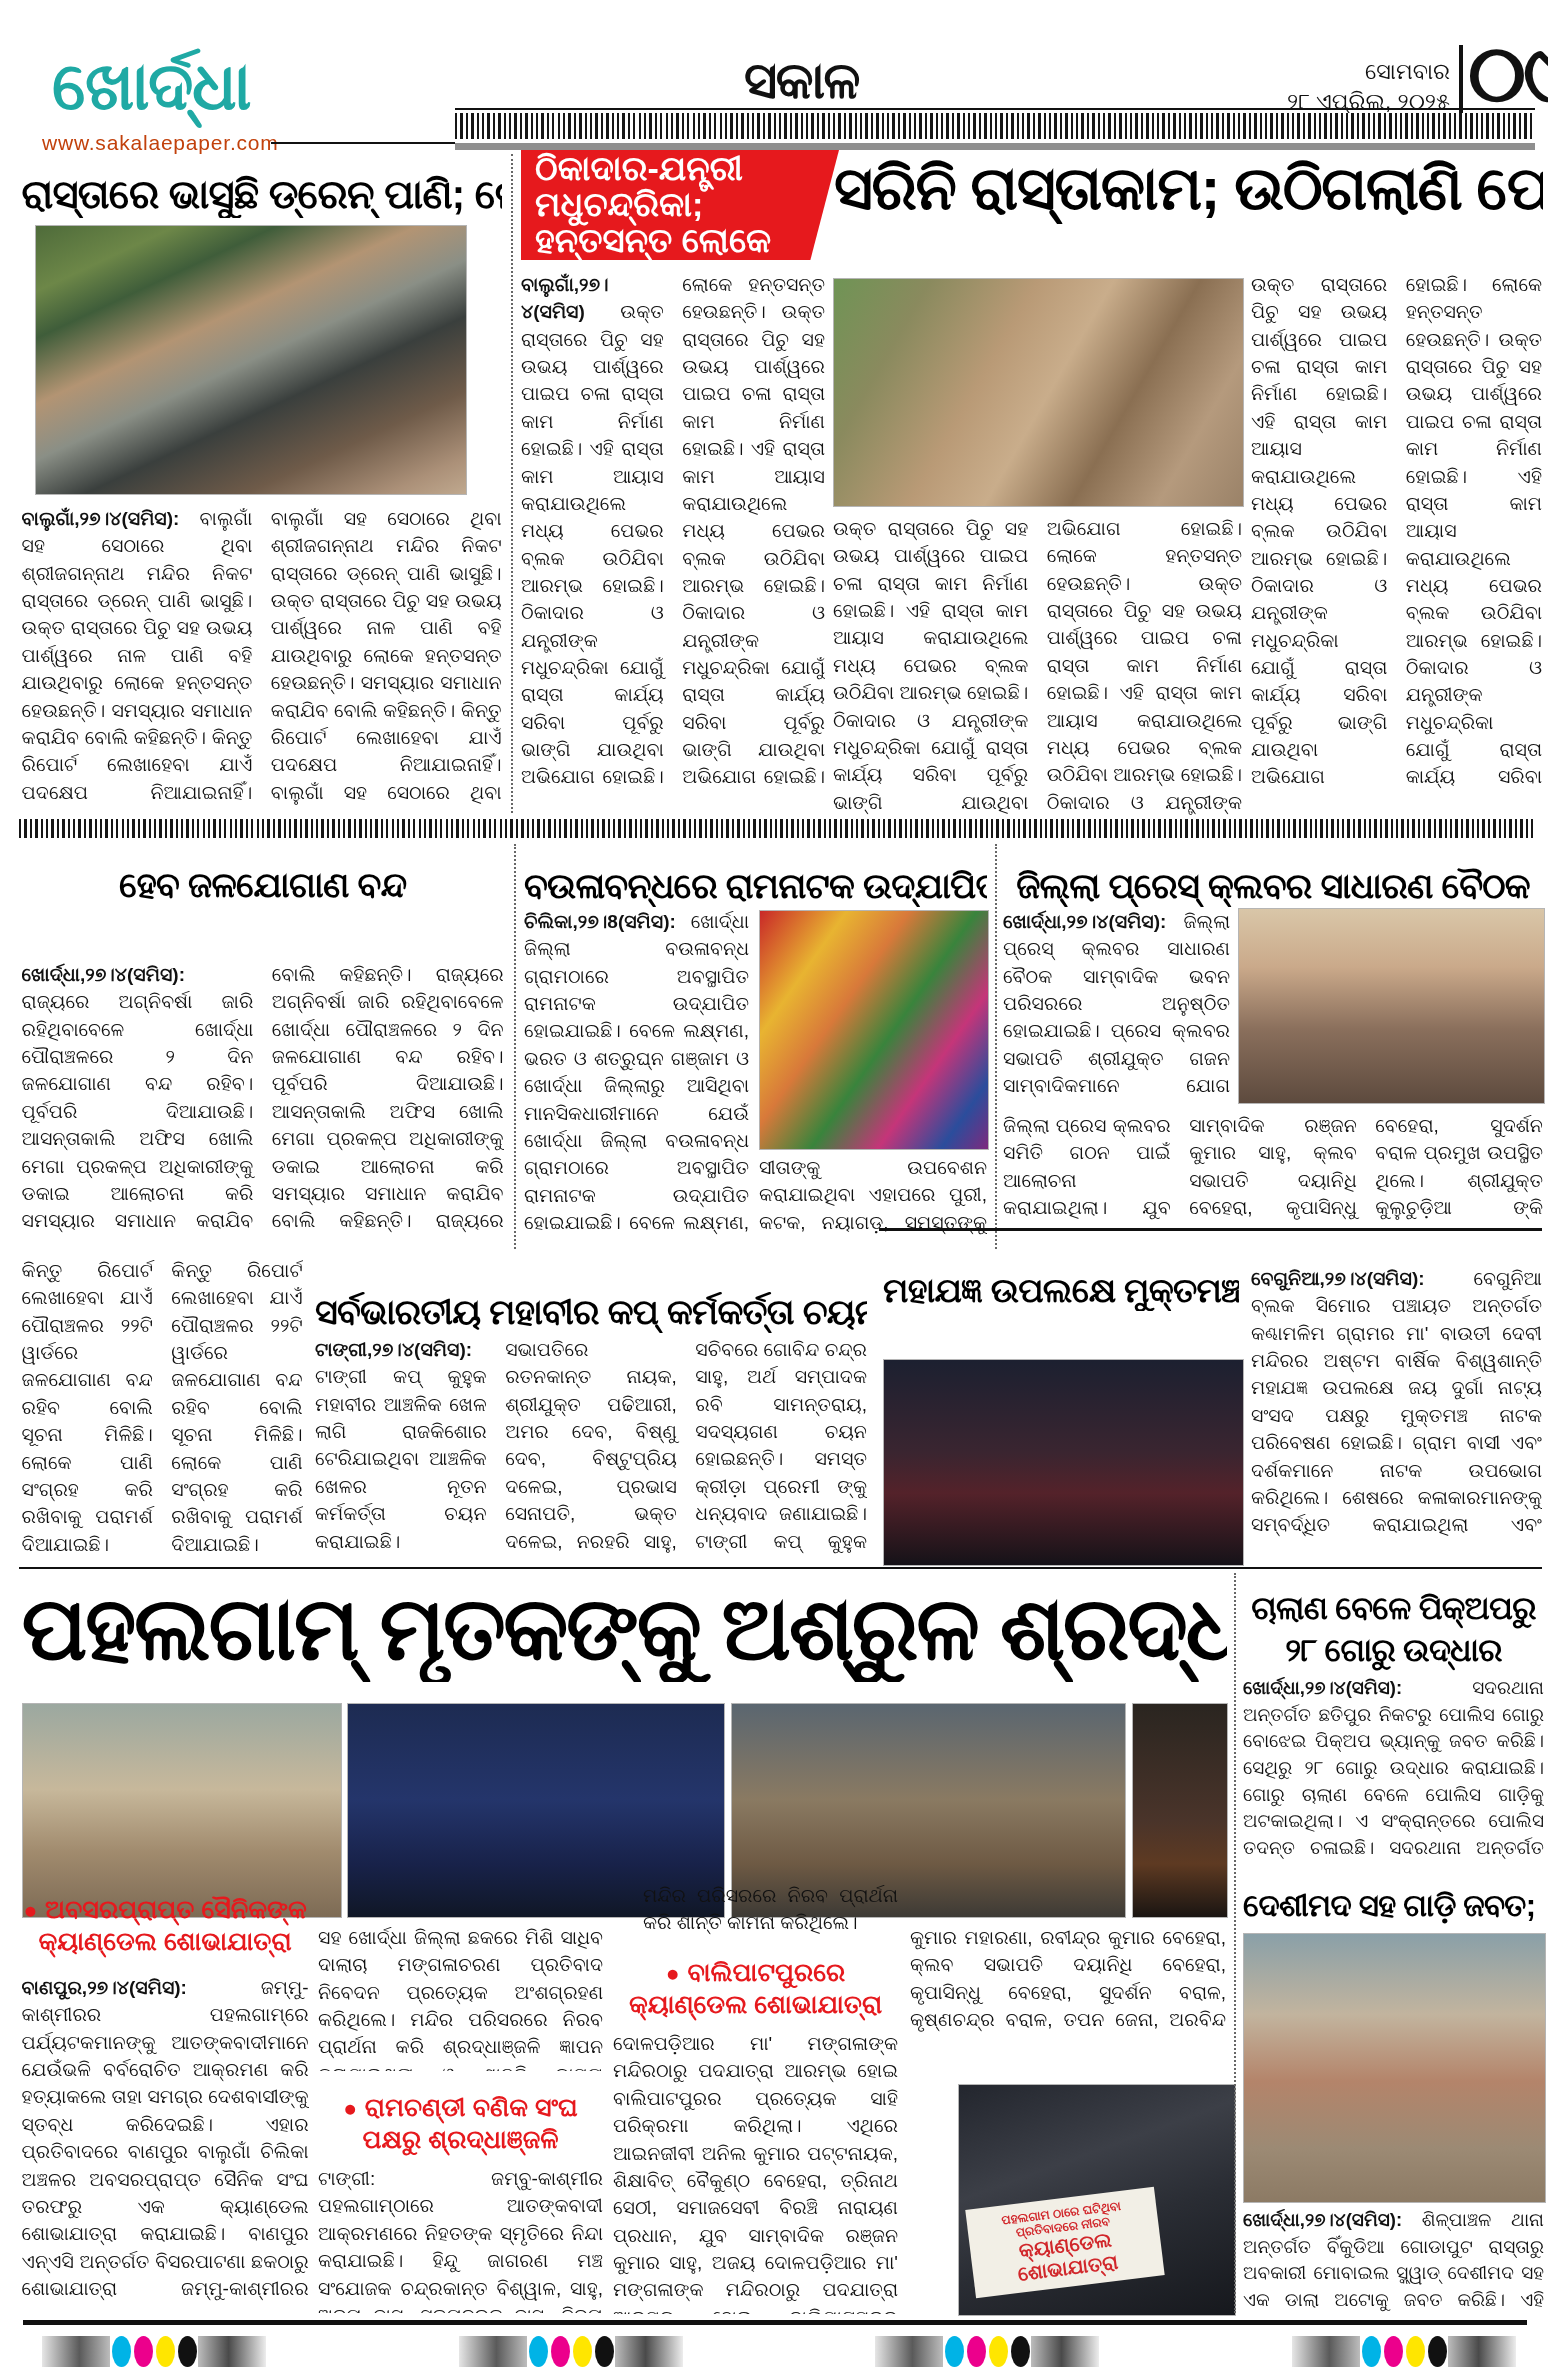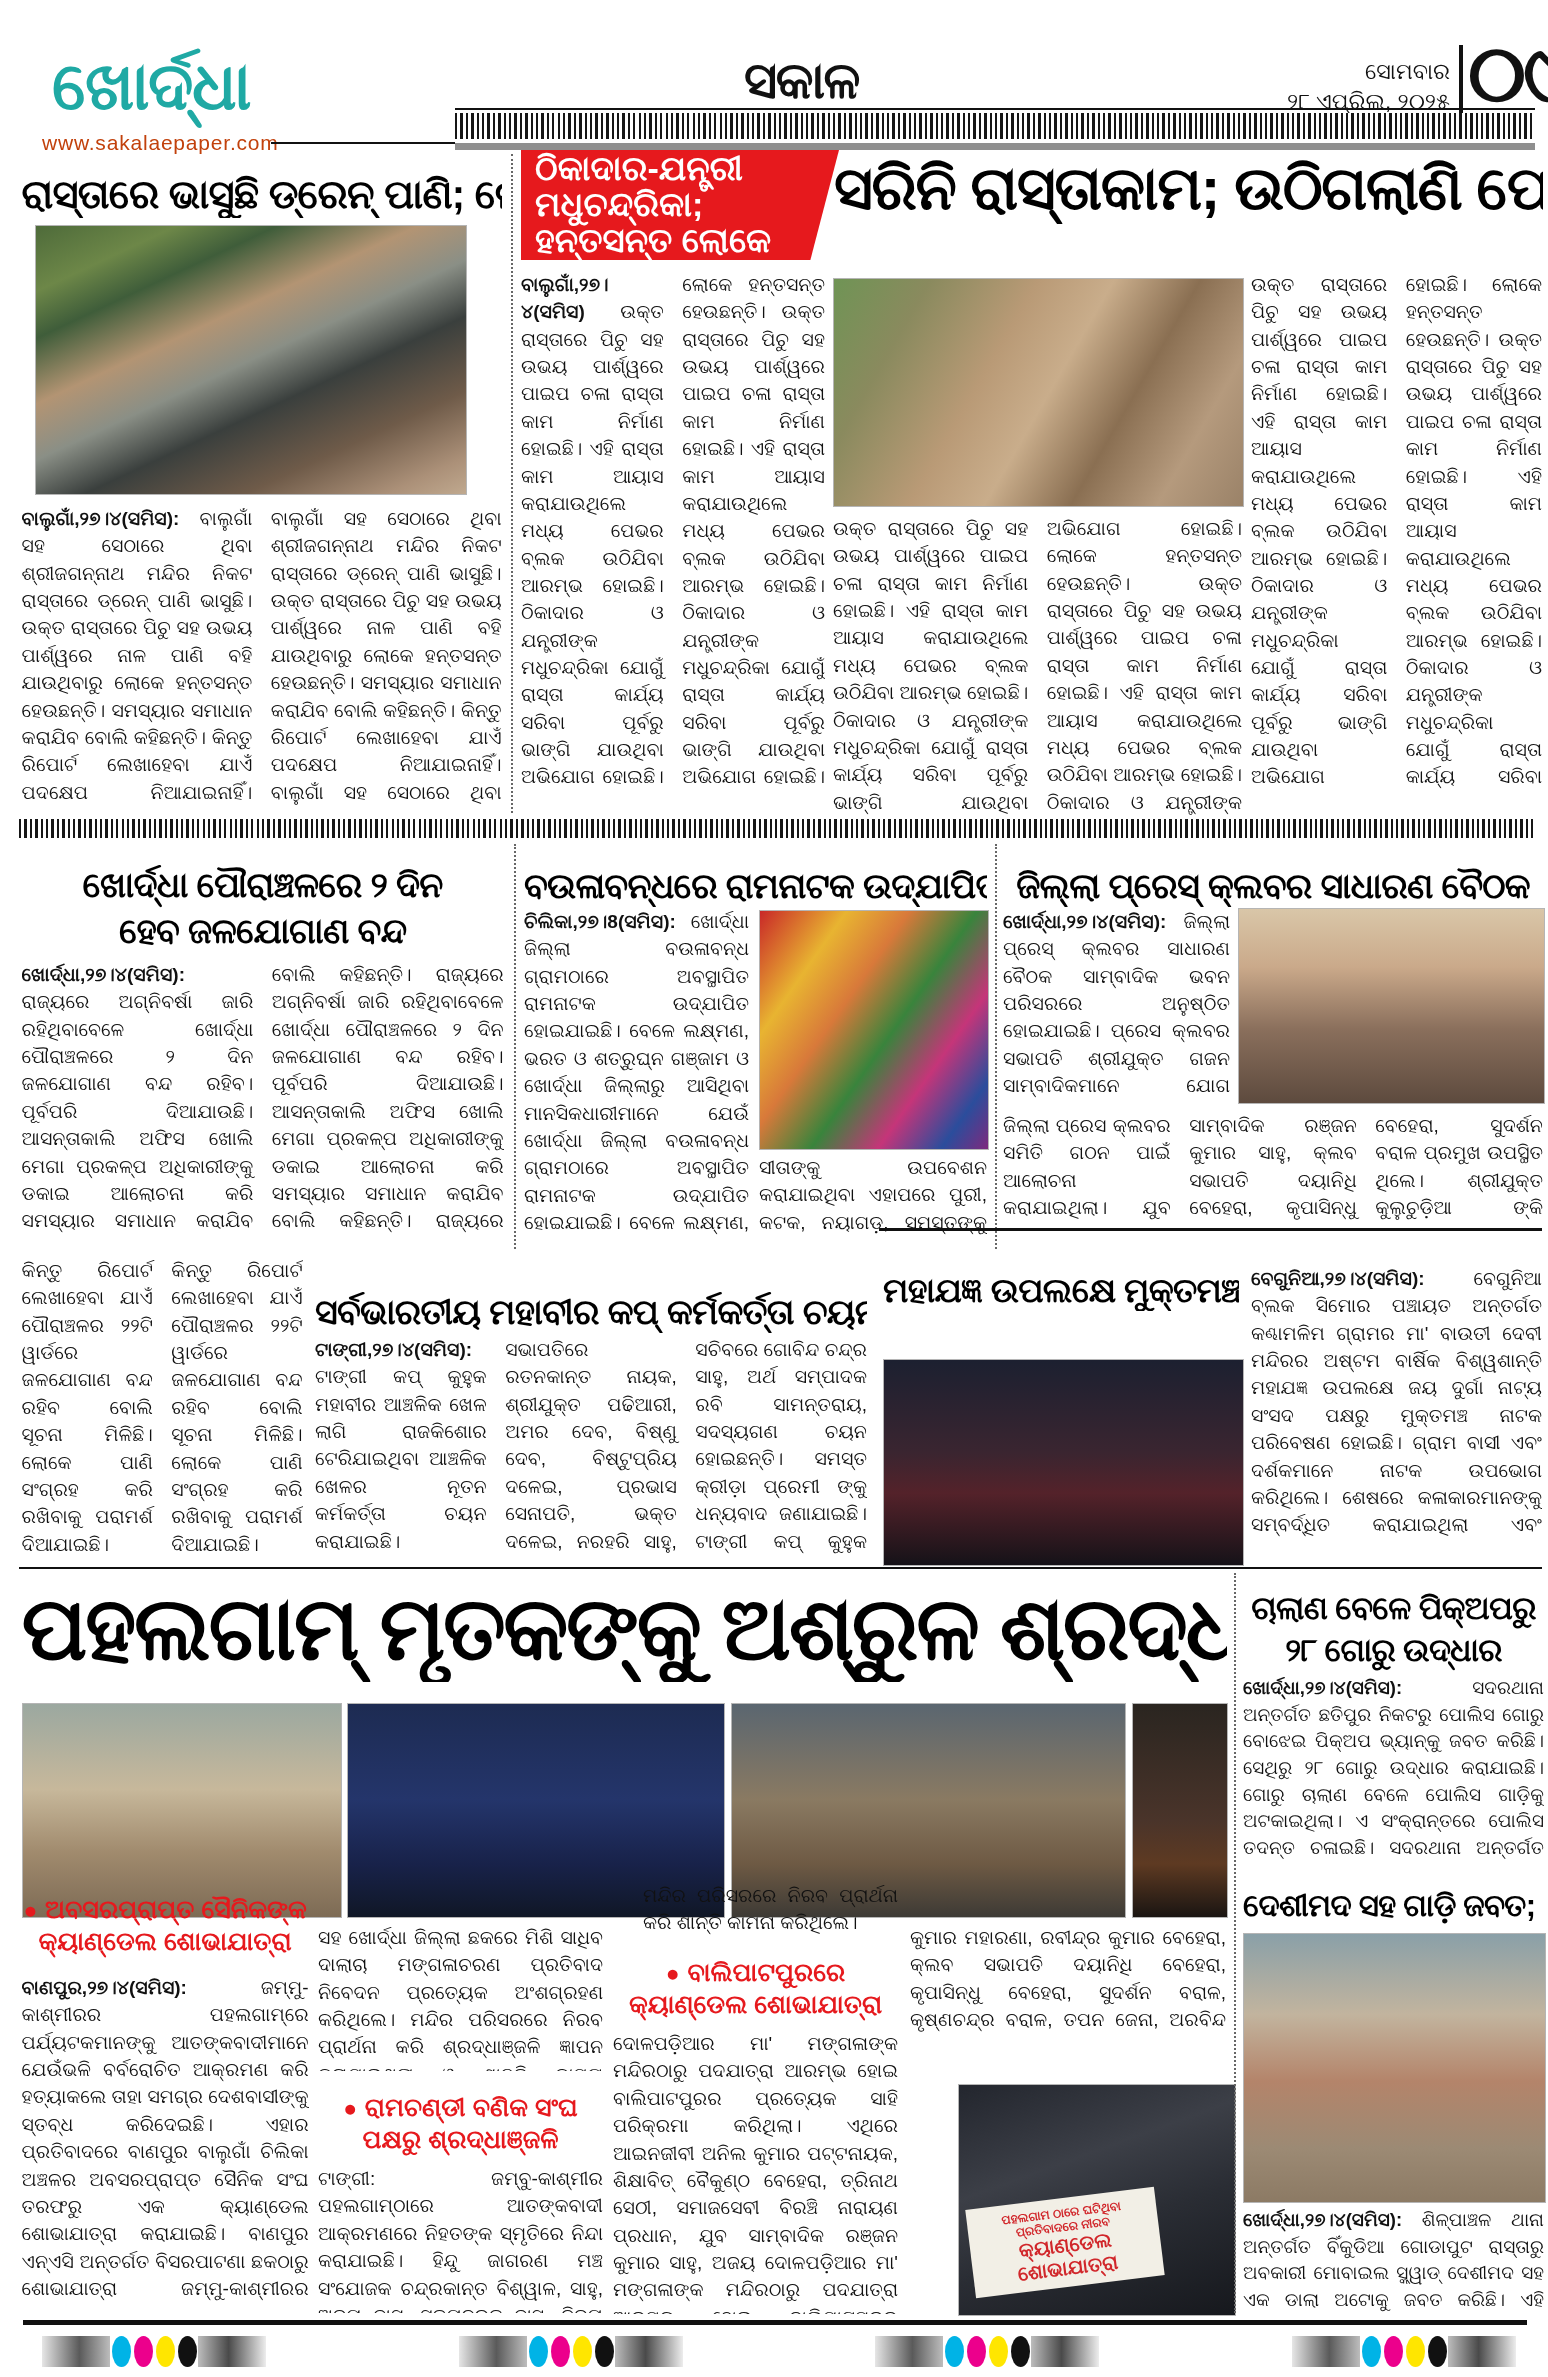--- a/index.html
+++ b/index.html
@@ -91,21 +91,20 @@
   <div class="abs body-text" style="left:833px;top:515px;width:409px;height:301px;column-count:2;">
     <span>ଉକ୍ତ ରାସ୍ତାରେ ପିଚୁ ସହ ଉଭୟ ପାର୍ଶ୍ୱରେ ପାଇପ ଚଳା ରାସ୍ତା କାମ ନିର୍ମାଣ ହୋଇଛି। ଏହି ରାସ୍ତା କାମ ଆୟାସ କରାଯାଉଥିଲେ ମଧ୍ୟ ପେଭର ବ୍ଲକ ଉଠିଯିବା ଆରମ୍ଭ ହୋଇଛି। ଠିକାଦାର ଓ ଯନ୍ତ୍ରୀଙ୍କ ମଧୁଚନ୍ଦ୍ରିକା ଯୋଗୁଁ ରାସ୍ତା କାର୍ଯ୍ୟ ସରିବା ପୂର୍ବରୁ ଭାଙ୍ଗି ଯାଉଥିବା ଅଭିଯୋଗ ହୋଇଛି। ଲୋକେ ହନ୍ତସନ୍ତ ହେଉଛନ୍ତି। ଉକ୍ତ ରାସ୍ତାରେ ପିଚୁ ସହ ଉଭୟ ପାର୍ଶ୍ୱରେ ପାଇପ ଚଳା ରାସ୍ତା କାମ ନିର୍ମାଣ ହୋଇଛି। ଏହି ରାସ୍ତା କାମ ଆୟାସ କରାଯାଉଥିଲେ ମଧ୍ୟ ପେଭର ବ୍ଲକ ଉଠିଯିବା ଆରମ୍ଭ ହୋଇଛି। ଠିକାଦାର ଓ ଯନ୍ତ୍ରୀଙ୍କ ମଧୁଚନ୍ଦ୍ରିକା ଯୋଗୁଁ ରାସ୍ତା କାର୍ଯ୍ୟ ସରିବା ପୂର୍ବରୁ ଭାଙ୍ଗି ଯାଉଥିବା ଅଭିଯୋଗ ହୋଇଛି। ଲୋକେ ହନ୍ତସନ୍ତ ହେଉଛନ୍ତି। ଉକ୍ତ ରାସ୍ତାରେ ପିଚୁ ସହ ଉଭୟ ପାର୍ଶ୍ୱରେ ପାଇପ ଚଳା ରାସ୍ତା କାମ ନିର୍ମାଣ ହୋଇଛି। ଏହି ରାସ୍ତା କାମ ଆୟାସ କରାଯାଉଥିଲେ ମଧ୍ୟ ପେଭର ବ୍ଲକ ଉଠିଯିବା ଆରମ୍ଭ ହୋଇଛି। ଠିକାଦାର ଓ ଯନ୍ତ୍ରୀଙ୍କ ମଧୁଚନ୍ଦ୍ରିକା ଯୋଗୁଁ ରାସ୍ତା କାର୍ଯ୍ୟ ସରିବା ପୂର୍ବରୁ ଭାଙ୍ଗି ଯାଉଥିବା ଅଭିଯୋଗ ହୋଇଛି। ଲୋକେ ହନ୍ତସନ୍ତ ହେଉଛନ୍ତି।</span>
   </div>
   <div class="abs body-text" style="left:1251px;top:271px;width:291px;height:544px;column-count:2;">
     <span>ଉକ୍ତ ରାସ୍ତାରେ ପିଚୁ ସହ ଉଭୟ ପାର୍ଶ୍ୱରେ ପାଇପ ଚଳା ରାସ୍ତା କାମ ନିର୍ମାଣ ହୋଇଛି। ଏହି ରାସ୍ତା କାମ ଆୟାସ କରାଯାଉଥିଲେ ମଧ୍ୟ ପେଭର ବ୍ଲକ ଉଠିଯିବା ଆରମ୍ଭ ହୋଇଛି। ଠିକାଦାର ଓ ଯନ୍ତ୍ରୀଙ୍କ ମଧୁଚନ୍ଦ୍ରିକା ଯୋଗୁଁ ରାସ୍ତା କାର୍ଯ୍ୟ ସରିବା ପୂର୍ବରୁ ଭାଙ୍ଗି ଯାଉଥିବା ଅଭିଯୋଗ ହୋଇଛି। ଲୋକେ ହନ୍ତସନ୍ତ ହେଉଛନ୍ତି। ଉକ୍ତ ରାସ୍ତାରେ ପିଚୁ ସହ ଉଭୟ ପାର୍ଶ୍ୱରେ ପାଇପ ଚଳା ରାସ୍ତା କାମ ନିର୍ମାଣ ହୋଇଛି। ଏହି ରାସ୍ତା କାମ ଆୟାସ କରାଯାଉଥିଲେ ମଧ୍ୟ ପେଭର ବ୍ଲକ ଉଠିଯିବା ଆରମ୍ଭ ହୋଇଛି। ଠିକାଦାର ଓ ଯନ୍ତ୍ରୀଙ୍କ ମଧୁଚନ୍ଦ୍ରିକା ଯୋଗୁଁ ରାସ୍ତା କାର୍ଯ୍ୟ ସରିବା ପୂର୍ବରୁ ଭାଙ୍ଗି ଯାଉଥିବା ଅଭିଯୋଗ ହୋଇଛି। ଲୋକେ ହନ୍ତସନ୍ତ ହେଉଛନ୍ତି। ଉକ୍ତ ରାସ୍ତାରେ ପିଚୁ ସହ ଉଭୟ ପାର୍ଶ୍ୱରେ ପାଇପ ଚଳା ରାସ୍ତା କାମ ନିର୍ମାଣ ହୋଇଛି। ଏହି ରାସ୍ତା କାମ ଆୟାସ କରାଯାଉଥିଲେ ମଧ୍ୟ ପେଭର ବ୍ଲକ ଉଠିଯିବା ଆରମ୍ଭ ହୋଇଛି। ଠିକାଦାର ଓ ଯନ୍ତ୍ରୀଙ୍କ ମଧୁଚନ୍ଦ୍ରିକା ଯୋଗୁଁ ରାସ୍ତା କାର୍ଯ୍ୟ ସରିବା ପୂର୍ବରୁ ଭାଙ୍ଗି ଯାଉଥିବା ଅଭିଯୋଗ ହୋଇଛି। ଲୋକେ ହନ୍ତସନ୍ତ ହେଉଛନ୍ତି। ଉକ୍ତ ରାସ୍ତାରେ ପିଚୁ ସହ ଉଭୟ ପାର୍ଶ୍ୱରେ ପାଇପ ଚଳା ରାସ୍ତା କାମ ନିର୍ମାଣ ହୋଇଛି। ଏହି ରାସ୍ତା କାମ ଆୟାସ କରାଯାଉଥିଲେ ମଧ୍ୟ ପେଭର ବ୍ଲକ ଉଠିଯିବା ଆରମ୍ଭ ହୋଇଛି। ଠିକାଦାର ଓ ଯନ୍ତ୍ରୀଙ୍କ ମଧୁଚନ୍ଦ୍ରିକା ଯୋଗୁଁ ରାସ୍ତା କାର୍ଯ୍ୟ ସରିବା ପୂର୍ବରୁ ଭାଙ୍ଗି ଯାଉଥିବା ଅଭିଯୋଗ ହୋଇଛି। ଲୋକେ ହନ୍ତସନ୍ତ ହେଉଛନ୍ତି।</span>
   </div>
 
   <div class="abs ticks" style="left:19px;top:819px;width:1515px;height:18.5px;"></div>
 
   <div class="abs hl ctr" style="left:21.6px;top:850px;width:482px;font-size:35px;line-height:1.3;">
-    <div class="nowrap">ଖୋର୍ଦ୍ଧା ପୌରାଞ୍ଚଳରେ ୨ ଦିନ</div>
     <div class="nowrap">ହେବ ଜଳଯୋଗାଣ ବନ୍ଦ</div>
   </div>
   <div class="abs body-text" style="left:21.6px;top:961px;width:482px;height:285px;column-count:2;">
     <span class="dateline">ଖୋର୍ଦ୍ଧା,୨୭।୪(ସମିସ): </span>
     <span>ରାଜ୍ୟରେ ଅଗ୍ନିବର୍ଷା ଜାରି ରହିଥିବାବେଳେ ଖୋର୍ଦ୍ଧା ପୌରାଞ୍ଚଳରେ ୨ ଦିନ ଜଳଯୋଗାଣ ବନ୍ଦ ରହିବ। ପୂର୍ବପରି ଦିଆଯାଉଛି। ଆସନ୍ତାକାଲି ଅଫିସ ଖୋଲି ମେଗା ପ୍ରକଳ୍ପ ଅଧିକାରୀଙ୍କୁ ଡକାଇ ଆଲୋଚନା କରି ସମସ୍ୟାର ସମାଧାନ କରାଯିବ ବୋଲି କହିଛନ୍ତି। ରାଜ୍ୟରେ ଅଗ୍ନିବର୍ଷା ଜାରି ରହିଥିବାବେଳେ ଖୋର୍ଦ୍ଧା ପୌରାଞ୍ଚଳରେ ୨ ଦିନ ଜଳଯୋଗାଣ ବନ୍ଦ ରହିବ। ପୂର୍ବପରି ଦିଆଯାଉଛି। ଆସନ୍ତାକାଲି ଅଫିସ ଖୋଲି ମେଗା ପ୍ରକଳ୍ପ ଅଧିକାରୀଙ୍କୁ ଡକାଇ ଆଲୋଚନା କରି ସମସ୍ୟାର ସମାଧାନ କରାଯିବ ବୋଲି କହିଛନ୍ତି। ରାଜ୍ୟରେ ଅଗ୍ନିବର୍ଷା ଜାରି ରହିଥିବାବେଳେ ଖୋର୍ଦ୍ଧା ପୌରାଞ୍ଚଳରେ ୨ ଦିନ ଜଳଯୋଗାଣ ବନ୍ଦ ରହିବ। ପୂର୍ବପରି ଦିଆଯାଉଛି। ଆସନ୍ତାକାଲି ଅଫିସ ଖୋଲି ମେଗା ପ୍ରକଳ୍ପ ଅଧିକାରୀଙ୍କୁ ଡକାଇ ଆଲୋଚନା କରି ସମସ୍ୟାର ସମାଧାନ କରାଯିବ ବୋଲି କହିଛନ୍ତି।</span>
   </div>
   <div class="abs body-text" style="left:21.6px;top:1257px;width:281px;height:307px;column-count:2;">
     <span>କିନ୍ତୁ ରିପୋର୍ଟ ଲେଖାହେବା ଯାଏଁ ପୌରାଞ୍ଚଳର ୨୨ଟି ୱାର୍ଡରେ ଜଳଯୋଗାଣ ବନ୍ଦ ରହିବ ବୋଲି ସୂଚନା ମିଳିଛି। ଲୋକେ ପାଣି ସଂଗ୍ରହ କରି ରଖିବାକୁ ପରାମର୍ଶ ଦିଆଯାଇଛି। କିନ୍ତୁ ରିପୋର୍ଟ ଲେଖାହେବା ଯାଏଁ ପୌରାଞ୍ଚଳର ୨୨ଟି ୱାର୍ଡରେ ଜଳଯୋଗାଣ ବନ୍ଦ ରହିବ ବୋଲି ସୂଚନା ମିଳିଛି। ଲୋକେ ପାଣି ସଂଗ୍ରହ କରି ରଖିବାକୁ ପରାମର୍ଶ ଦିଆଯାଇଛି। କିନ୍ତୁ ରିପୋର୍ଟ ଲେଖାହେବା ଯାଏଁ ପୌରାଞ୍ଚଳର ୨୨ଟି ୱାର୍ଡରେ ଜଳଯୋଗାଣ ବନ୍ଦ ରହିବ ବୋଲି ସୂଚନା ମିଳିଛି। ଲୋକେ ପାଣି ସଂଗ୍ରହ କରି ରଖିବାକୁ ପରାମର୍ଶ ଦିଆଯାଇଛି। କିନ୍ତୁ ରିପୋର୍ଟ ଲେଖାହେବା ଯାଏଁ ପୌରାଞ୍ଚଳର ୨୨ଟି ୱାର୍ଡରେ ଜଳଯୋଗାଣ ବନ୍ଦ ରହିବ ବୋଲି ସୂଚନା ମିଳିଛି। ଲୋକେ ପାଣି ସଂଗ୍ରହ କରି ରଖିବାକୁ ପରାମର୍ଶ ଦିଆଯାଇଛି।</span>
   </div>
 

